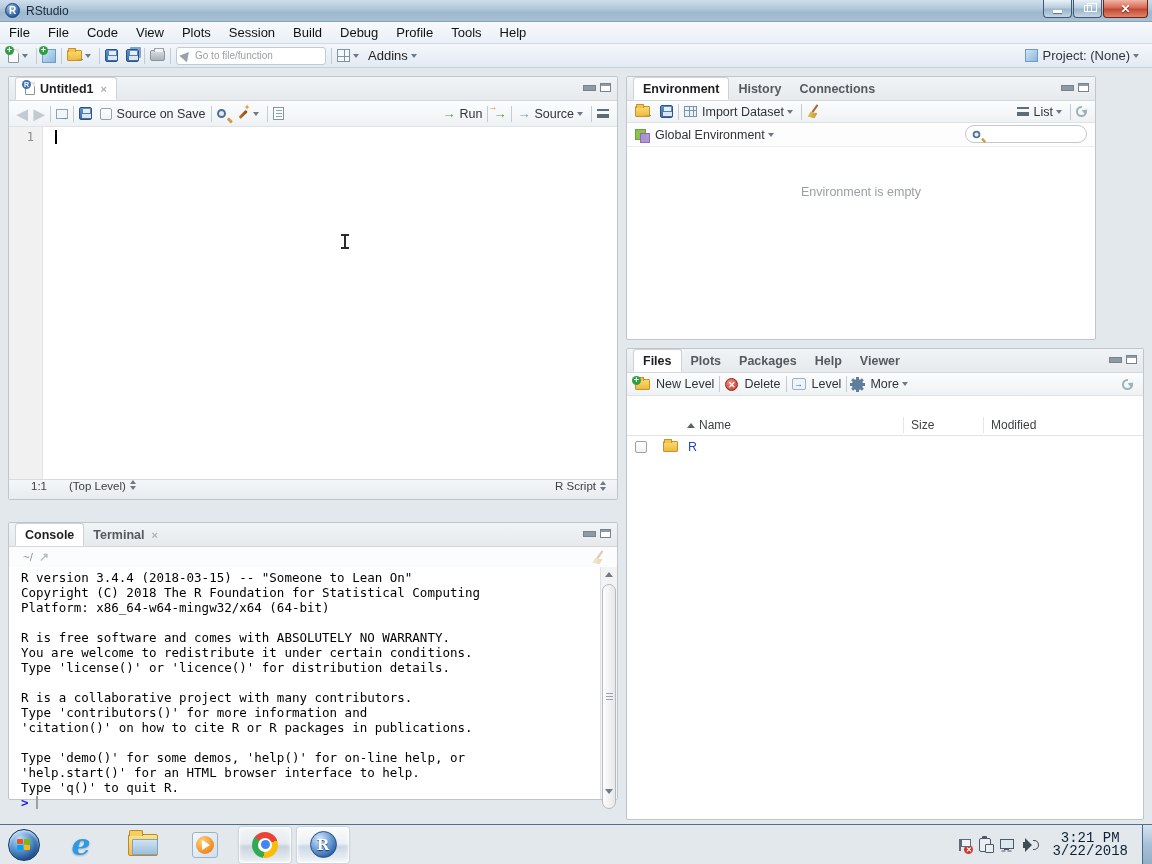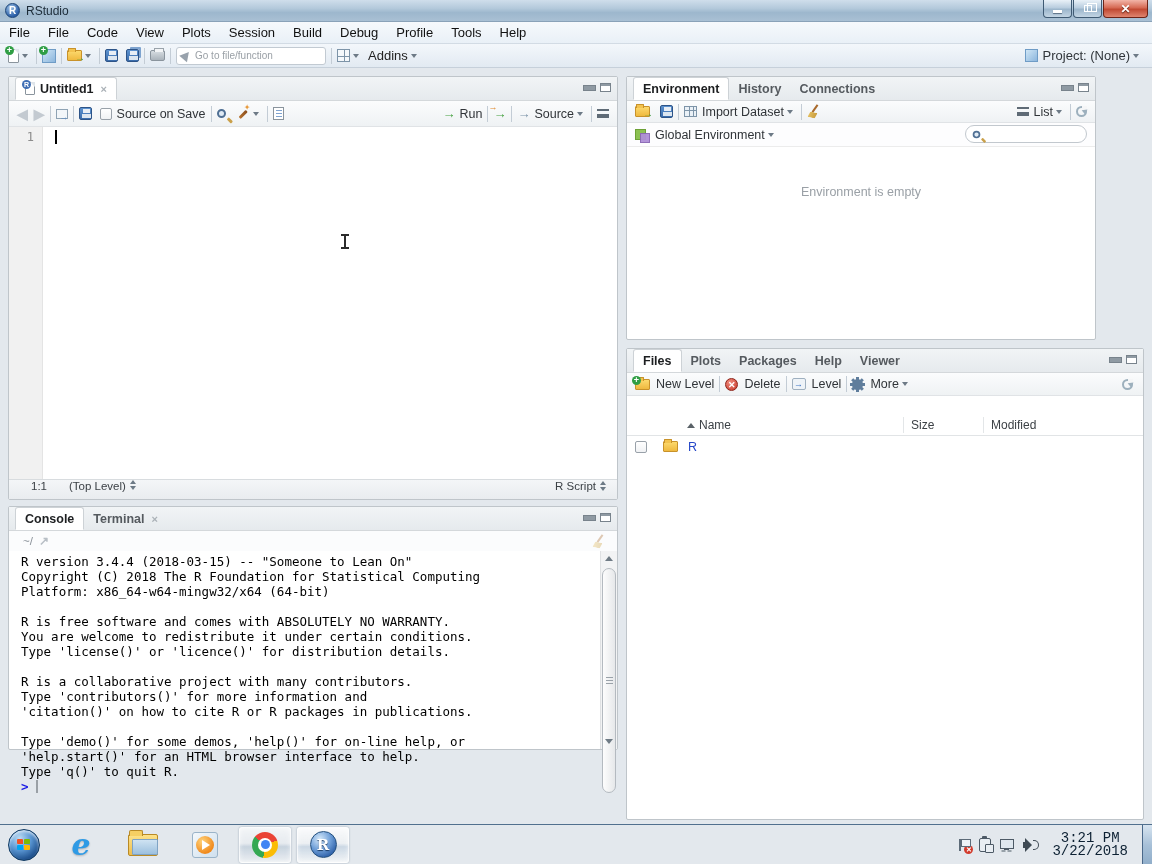--- a/index.html
+++ b/index.html
@@ -121,21 +121,21 @@
     font-family:"DejaVu Sans Mono", monospace; font-size:12px; color:#8c8c8c; text-align:right; padding:3px 8px 0 0; }
   .caret-editor { position:absolute; left:46px; top:3px; width:2px; height:14px; background:#000; }
   .ibeam { position:absolute; left:330px; top:106px; width:12px; height:18px; }
   .ibeam::before { content:""; position:absolute; left:5px; top:2px; width:2px; height:14px; background:#2b2b2b; }
   .ibeam::after { content:""; position:absolute; left:2px; top:1px; width:8px; height:2px; background:#2b2b2b;
       box-shadow:0 13px 0 #2b2b2b; }
   .statusbar { position:absolute; left:0; right:0; bottom:0; height:20px; background:linear-gradient(180deg,#f4f6f8,#e9eceF);
     border-top:1px solid #d8dcdf; display:flex; align-items:flex-start; font-size:11.5px; color:#3c4146; }
 
   
-  #pane-console { left:8px; top:506px; width:610px; height:244px; }
+  #pane-console { left:8px; top:522px; width:610px; height:278px; }
   .pathbar { position:absolute; left:0; right:0; top:24px; height:20px; display:flex; align-items:center;
     font-size:11.5px; color:#8a9199; background:#fbfcfd; }
   .console-out { position:absolute; left:0; top:44px; right:17px; bottom:0; padding:3px 0 0 12px;
     font-family:"DejaVu Sans Mono", monospace; font-size:12.5px; line-height:15px; color:#000; }
   .console-out pre { font:inherit; white-space:pre; }
   .prompt-line { display:flex; align-items:center; height:15px; }
   .prompt { color:#1a1ae6; font-weight:bold; }
   .caret-console { width:2px; height:13px; background:#9aa0a6; margin-left:7px; }
 
   

